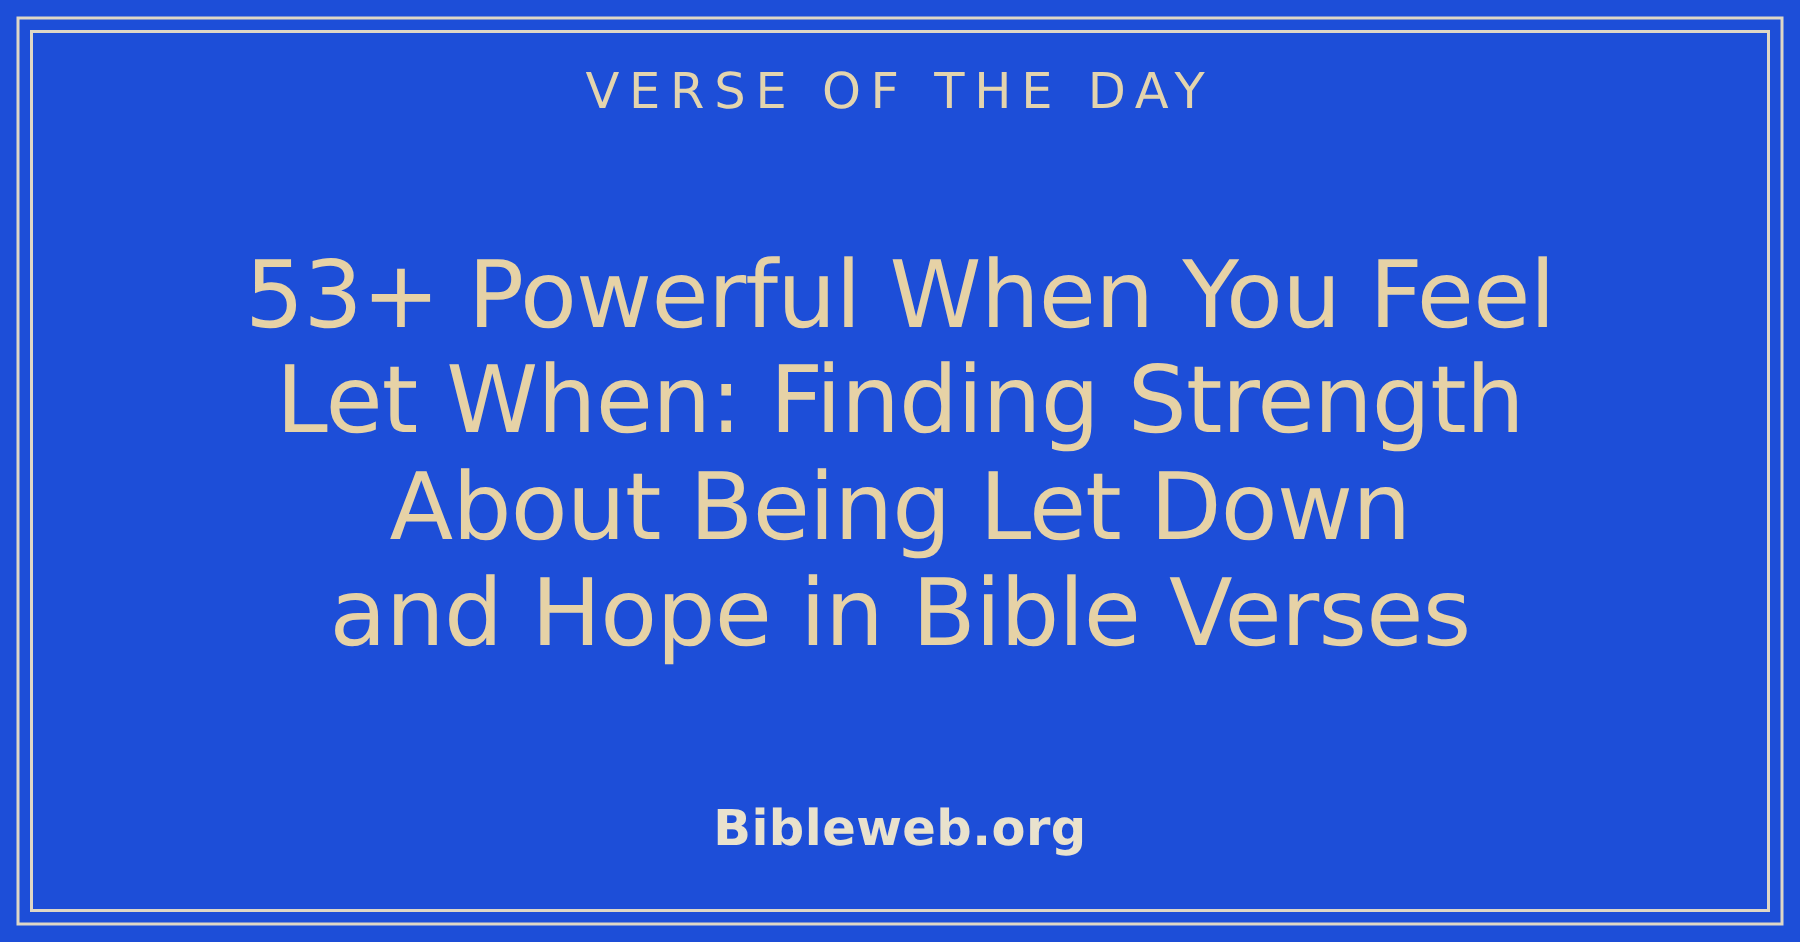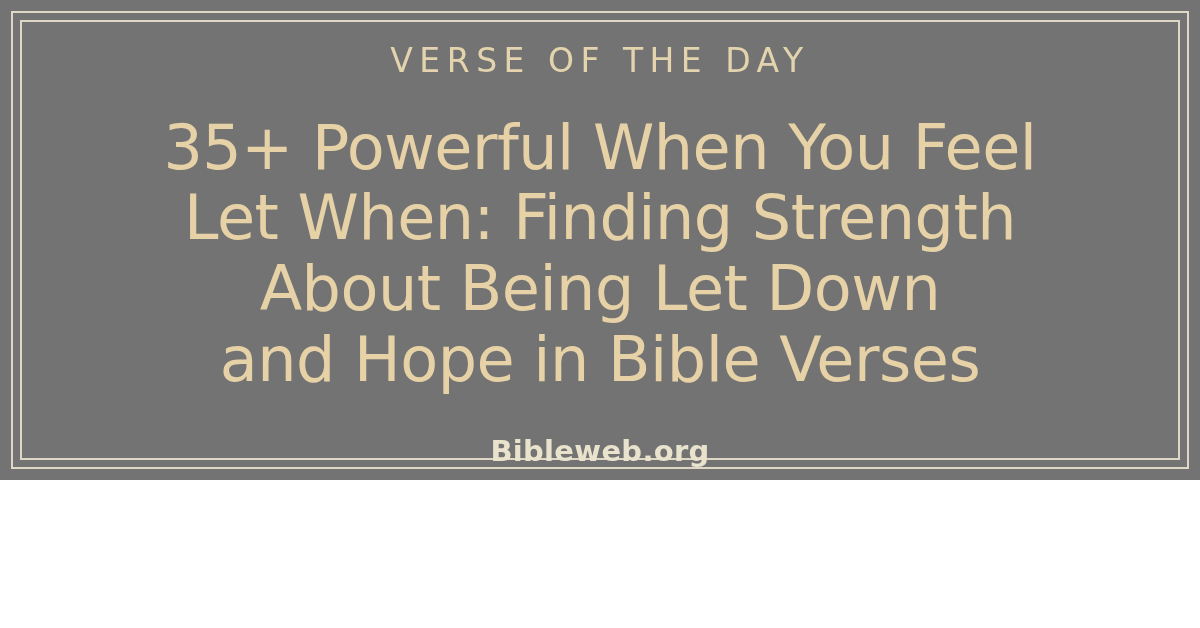--- a/index.html
+++ b/index.html
@@ -9,22 +9,22 @@
   body {
     width: 1200px;
     height: 628px;
     overflow: hidden;
     font-family: "DejaVu Sans", sans-serif;
   }
 
   #card {
     position: relative;
     width: 1200px;
-    height: 480px;
-    background: #737373;
+    height: 628px;
+    background: #1d4ed8;
     box-sizing: border-box;
   }
 
   
   .frame-outer {
     position: absolute;
     left: 11px;
     top: 11px;
     right: 11px;
     bottom: 11px;
@@ -89,21 +89,21 @@
     letter-spacing: -0.5px;
   }
   .title .line {
     display: block;
     white-space: nowrap;
   }
 
   .footer {
     margin-bottom: 30px;
     font-family: "DejaVu Sans", sans-serif;
-    font-size: 29px;
+    font-size: 33px;
     font-weight: bold;
     color: #e9e2cd;
     line-height: 1;
     letter-spacing: 0.3px;
     white-space: nowrap;
   }
 </style>
 </head>
 <body>
 
@@ -111,21 +111,21 @@
 
   <div class="frame-outer"></div>
   <div class="frame-inner"></div>
 
   <div class="content">
 
     <div class="eyebrow">VERSE OF THE DAY</div>
 
     <div class="title-wrap">
       <h1 class="title">
-        <span class="line">35+ Powerful When You Feel</span>
+        <span class="line">53+ Powerful When You Feel</span>
         <span class="line">Let When: Finding Strength</span>
         <span class="line">About Being Let Down</span>
         <span class="line">and Hope in Bible Verses</span>
       </h1>
     </div>
 
     <div class="footer">Bibleweb.org</div>
 
   </div>
 </div>

